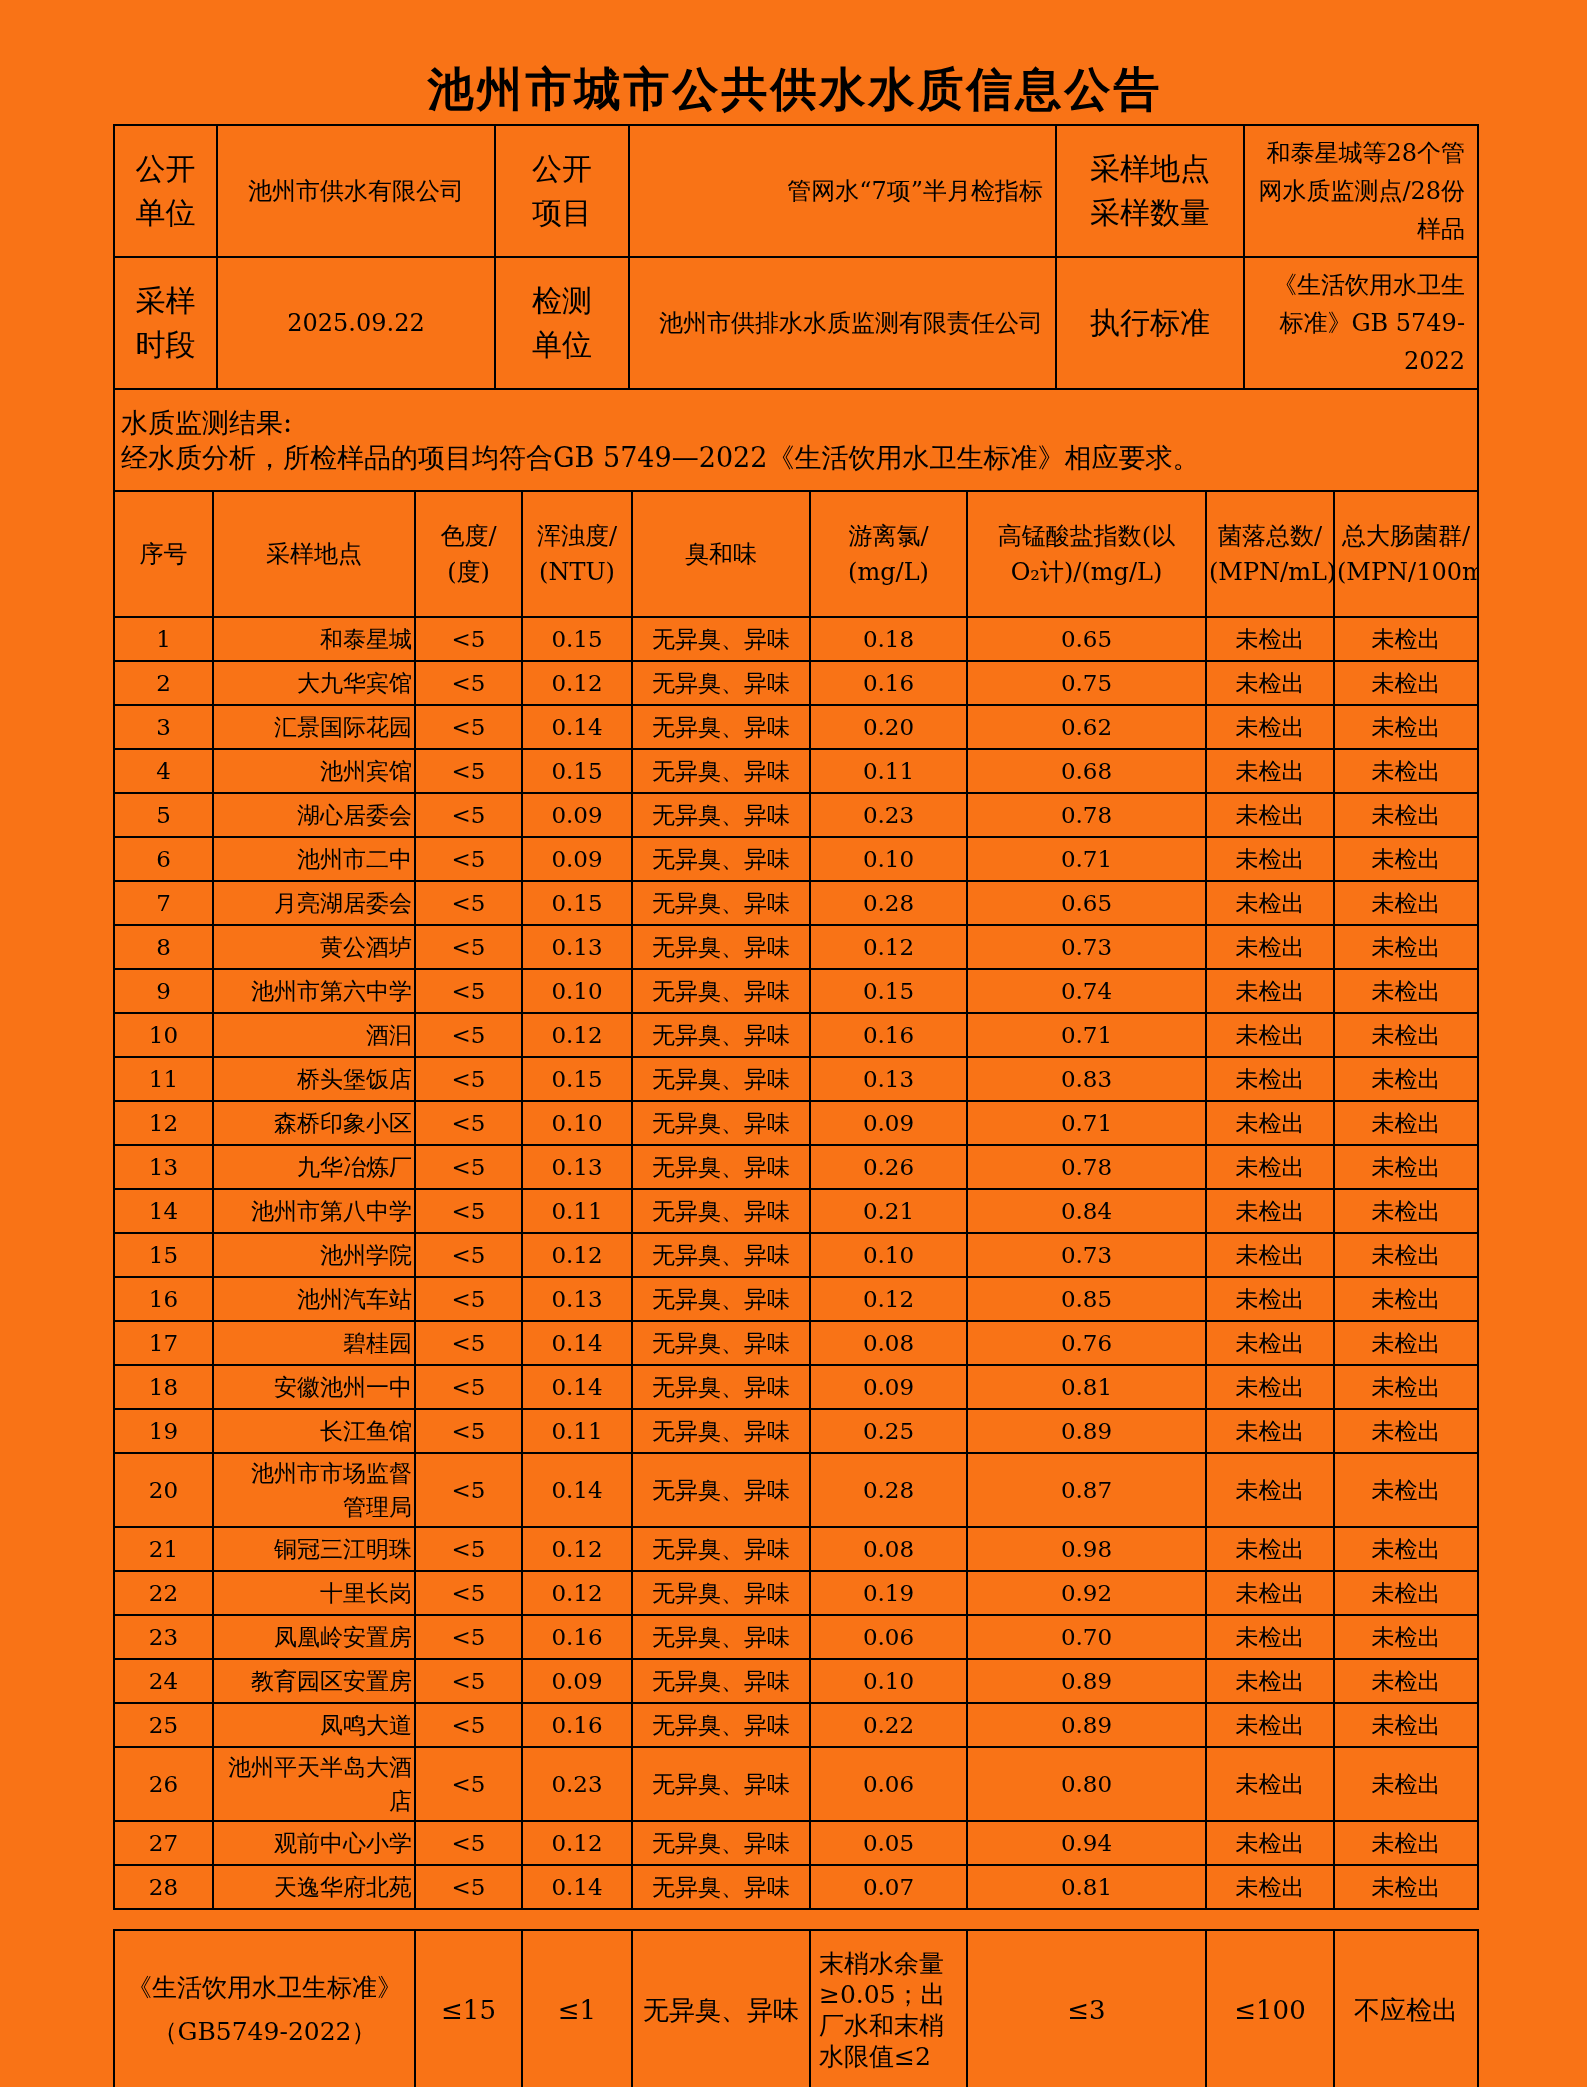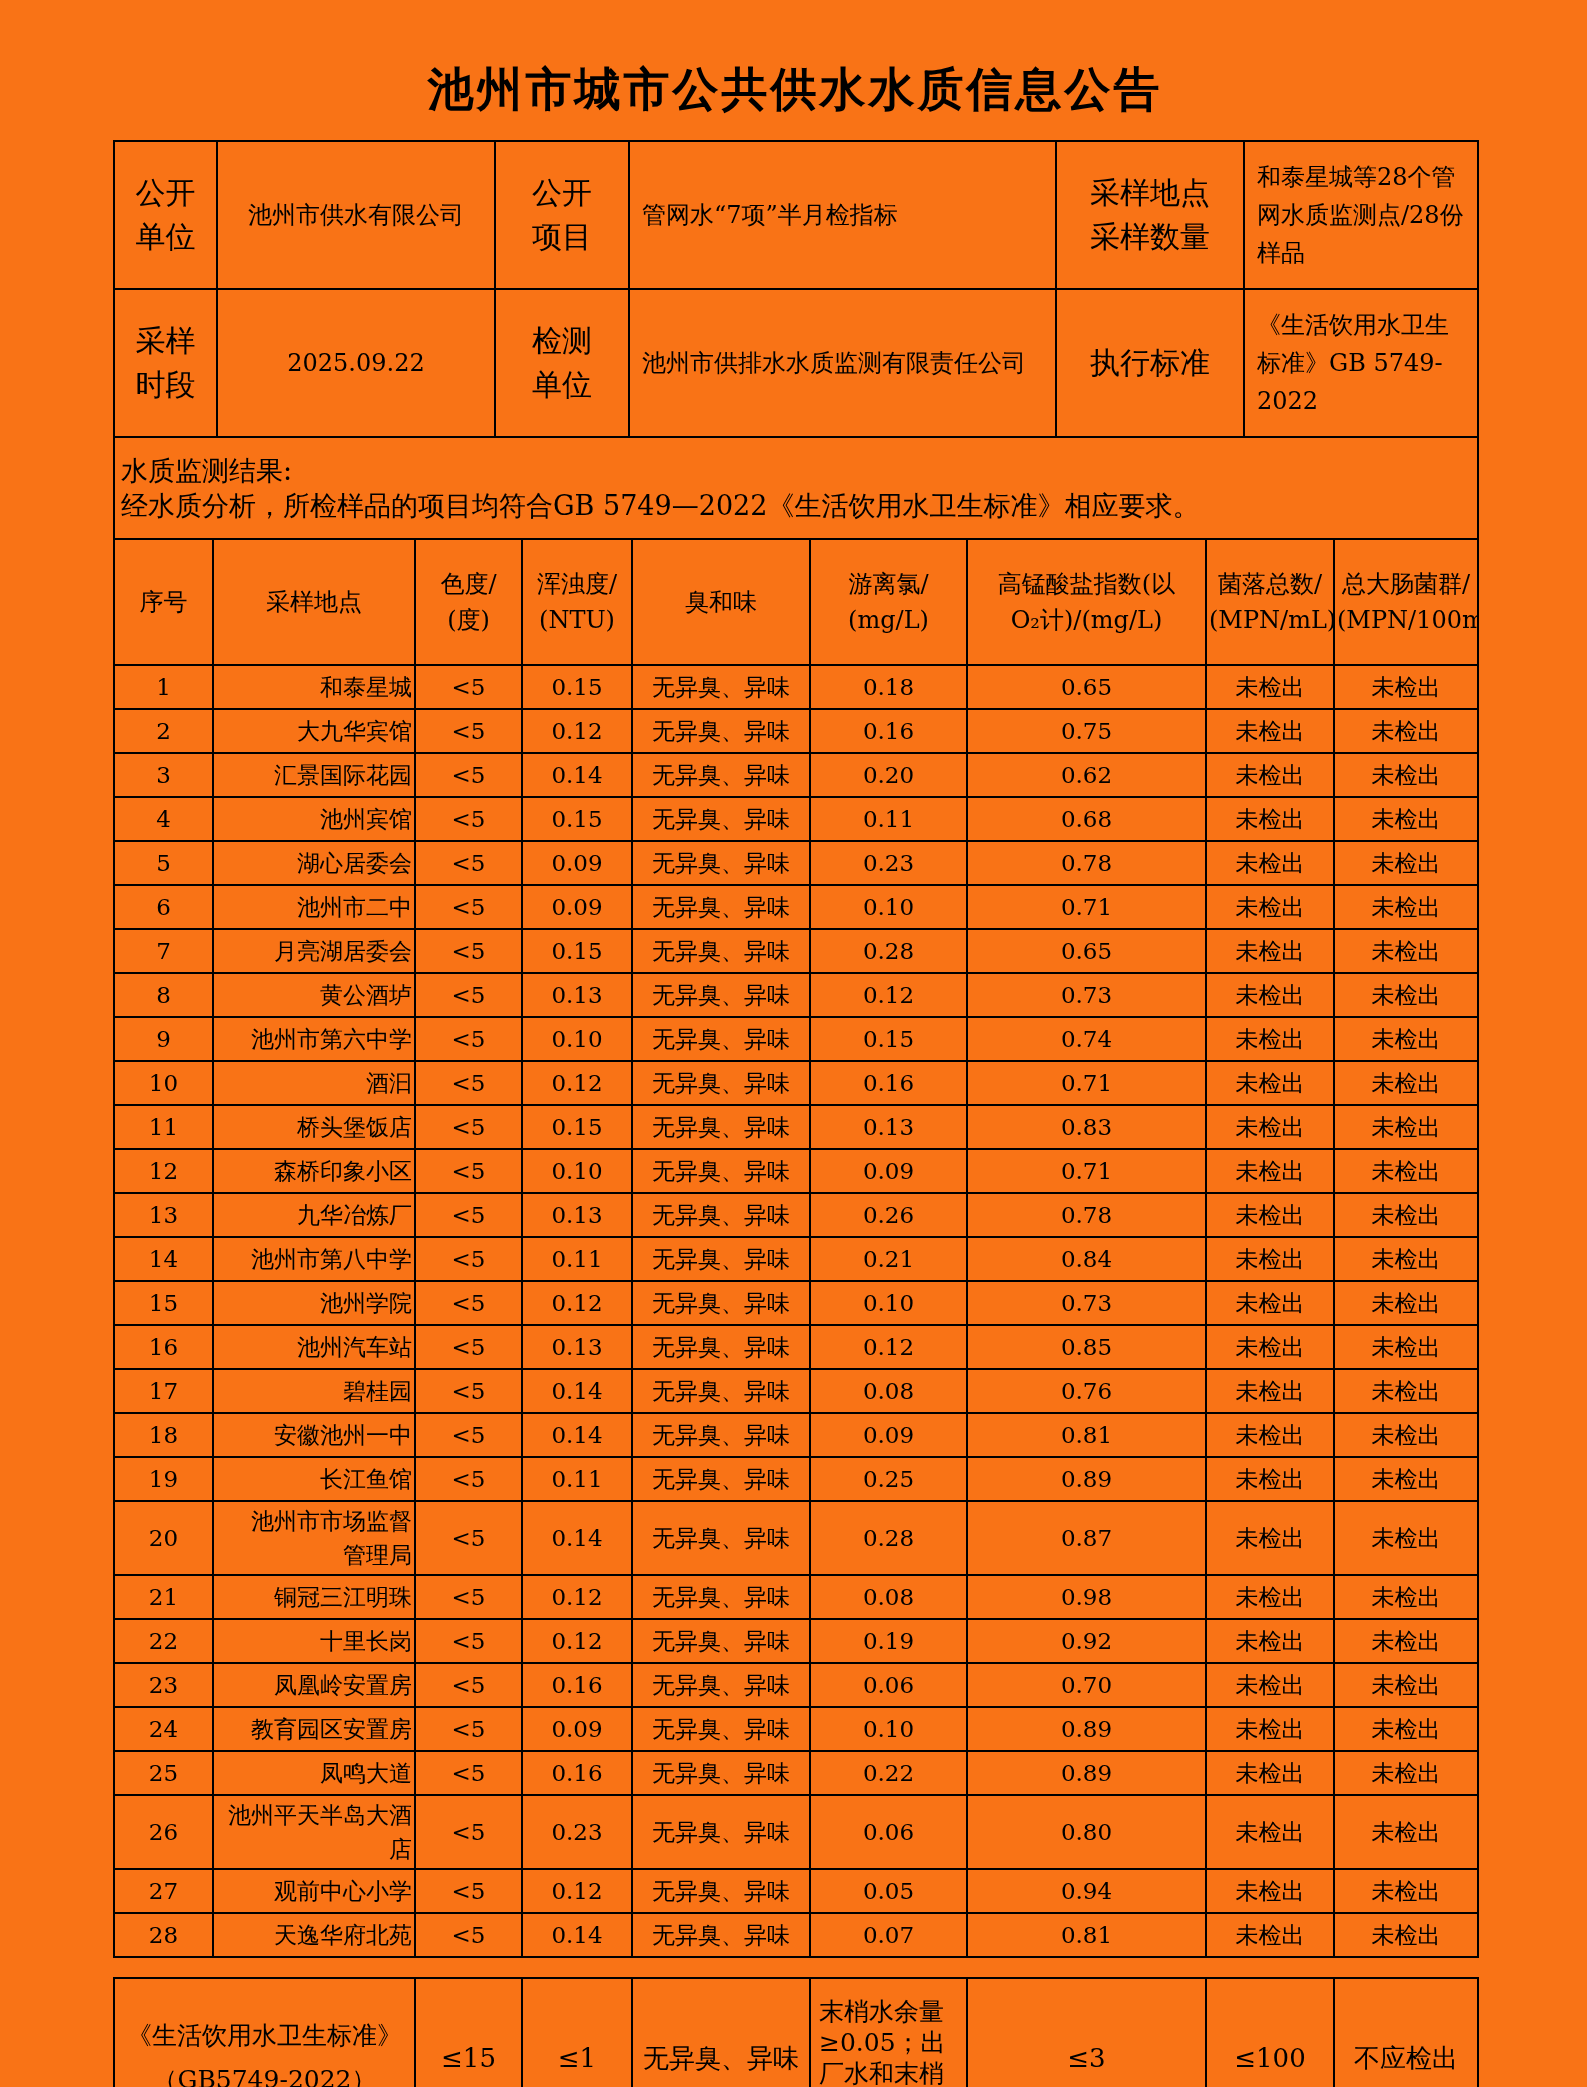--- a/index.html
+++ b/index.html
@@ -22,28 +22,28 @@
     font-weight: 900;
     font-size: 46px;
     letter-spacing: 3px;
     line-height: 58px;
   }
 
   table { border-collapse: collapse; table-layout: fixed; width: 1364px; }
   th, td { border: 2px solid #000; font-weight: normal; overflow: hidden; }
 
   
-  .info-table { margin-top: 22px; }
+  .info-table { margin-top: 6px; }
   .info-table .lbl {
     font-size: 30px; text-align: center; vertical-align: middle;
     line-height: 44px; white-space: pre-line;
   }
   .info-table .val {
-    font-size: 24px; text-align: left; vertical-align: middle;
-    padding: 16px 12px; line-height: 38px;
+    font-size: 24px; text-align: right; vertical-align: middle;
+    padding: 8px 12px; line-height: 38px;
   }
   .info-table .val.center { text-align: center; padding: 4px 4px; }
   .info-table tr.r1 > * { height: 125px; }
   .info-table tr.r2 > * { height: 111px; }
   .note-cell {
     height: 75px; vertical-align: middle;
     font-size: 27px; line-height: 35px; padding: 15px 6px; text-align: left;
   }
 
   

